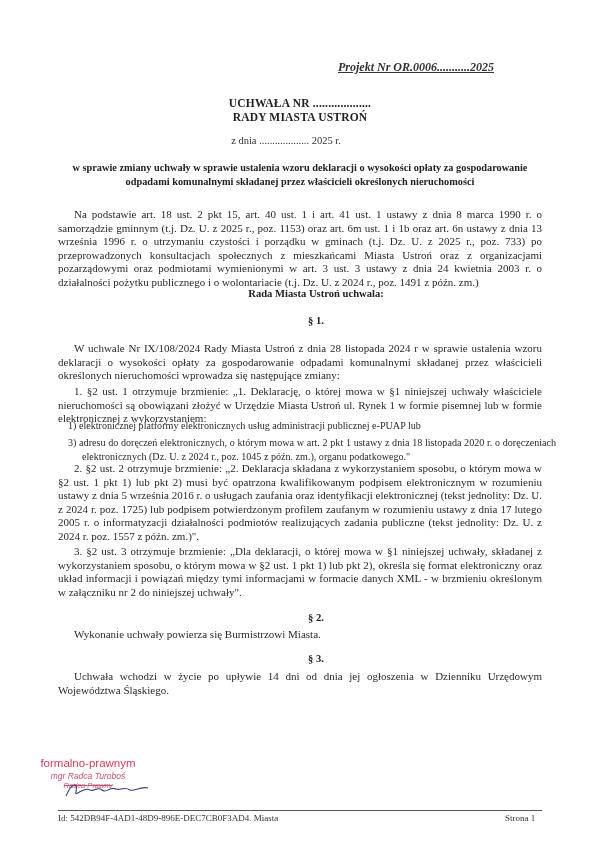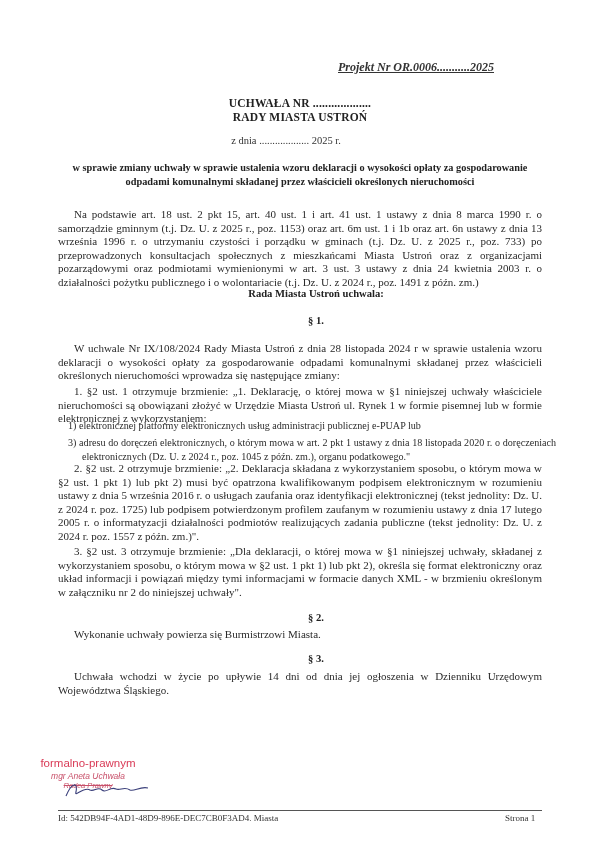--- a/index.html
+++ b/index.html
@@ -49,21 +49,21 @@
 <div class="abs para indent" style="top:545px;">3. §2 ust. 3 otrzymuje brzmienie: „Dla deklaracji, o której mowa w §1 niniejszej uchwały, składanej z wykorzystaniem sposobu, o którym mowa w §2 ust. 1 pkt 1) lub pkt 2), określa się format elektroniczny oraz układ informacji i powiązań między tymi informacjami w formacie danych XML - w brzmieniu określonym w załączniku nr 2 do niniejszej uchwały".</div>
 
 <div class="abs heading" style="top:612px;">§ 2.</div>
 <div class="abs para indent" style="top:628px;">Wykonanie uchwały powierza się Burmistrzowi Miasta.</div>
 
 <div class="abs heading" style="top:653px;">§ 3.</div>
 <div class="abs para indent" style="top:670px;">Uchwała wchodzi w życie po upływie 14 dni od dnia jej ogłoszenia w Dzienniku Urzędowym Województwa Śląskiego.</div>
 
 <div class="abs stamp">
   <div class="l2">formalno-prawnym</div>
-  <div class="l3">mgr Aneta Uchwała</div>
+  <div class="l3">mgr Radca Turoboś</div>
   <div class="l4">Radca Prawny</div>
 </div>
 <svg class="abs signature" viewBox="0 0 90 20">
   <path d="M4 16 C10 2, 16 2, 14 12 C12 18, 22 6, 28 10 C32 12, 36 6, 40 10 C44 14, 48 6, 54 9 C58 11, 62 6, 68 10 C72 12, 78 6, 86 8" fill="none" stroke="#3a3f7a" stroke-width="1.1"></path>
 </svg>
 
 <div class="abs footer-rule"></div>
 <div class="abs footer-id">Id: 542DB94F-4AD1-48D9-896E-DEC7CB0F3AD4. Miasta</div>
 <div class="abs footer-page">Strona 1</div>
 

